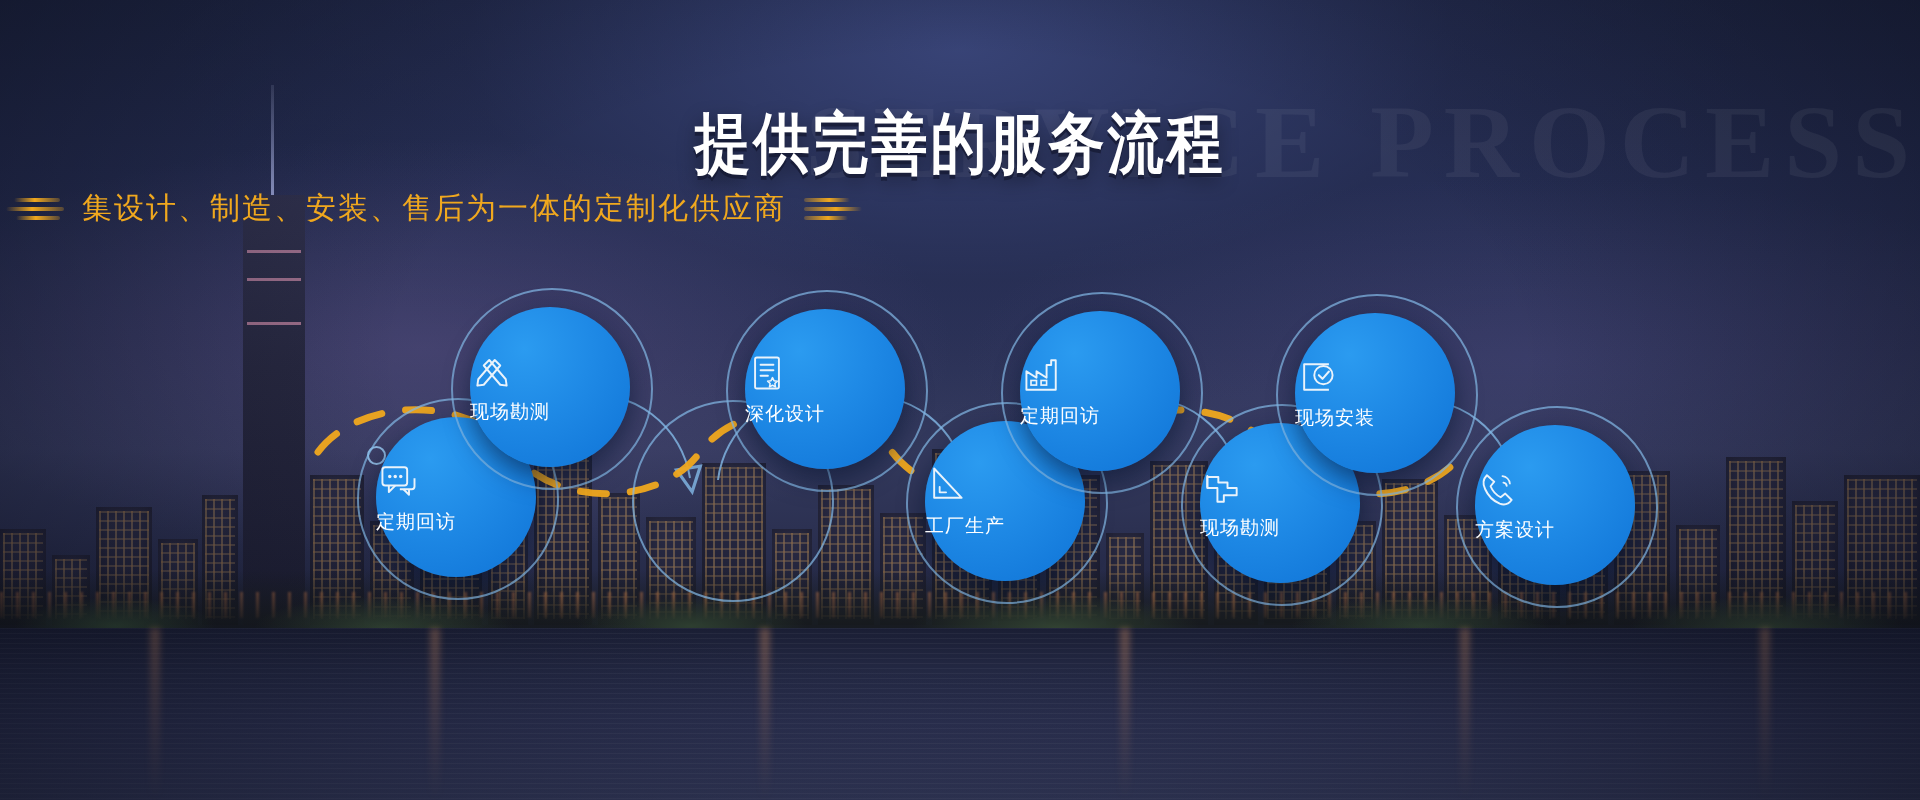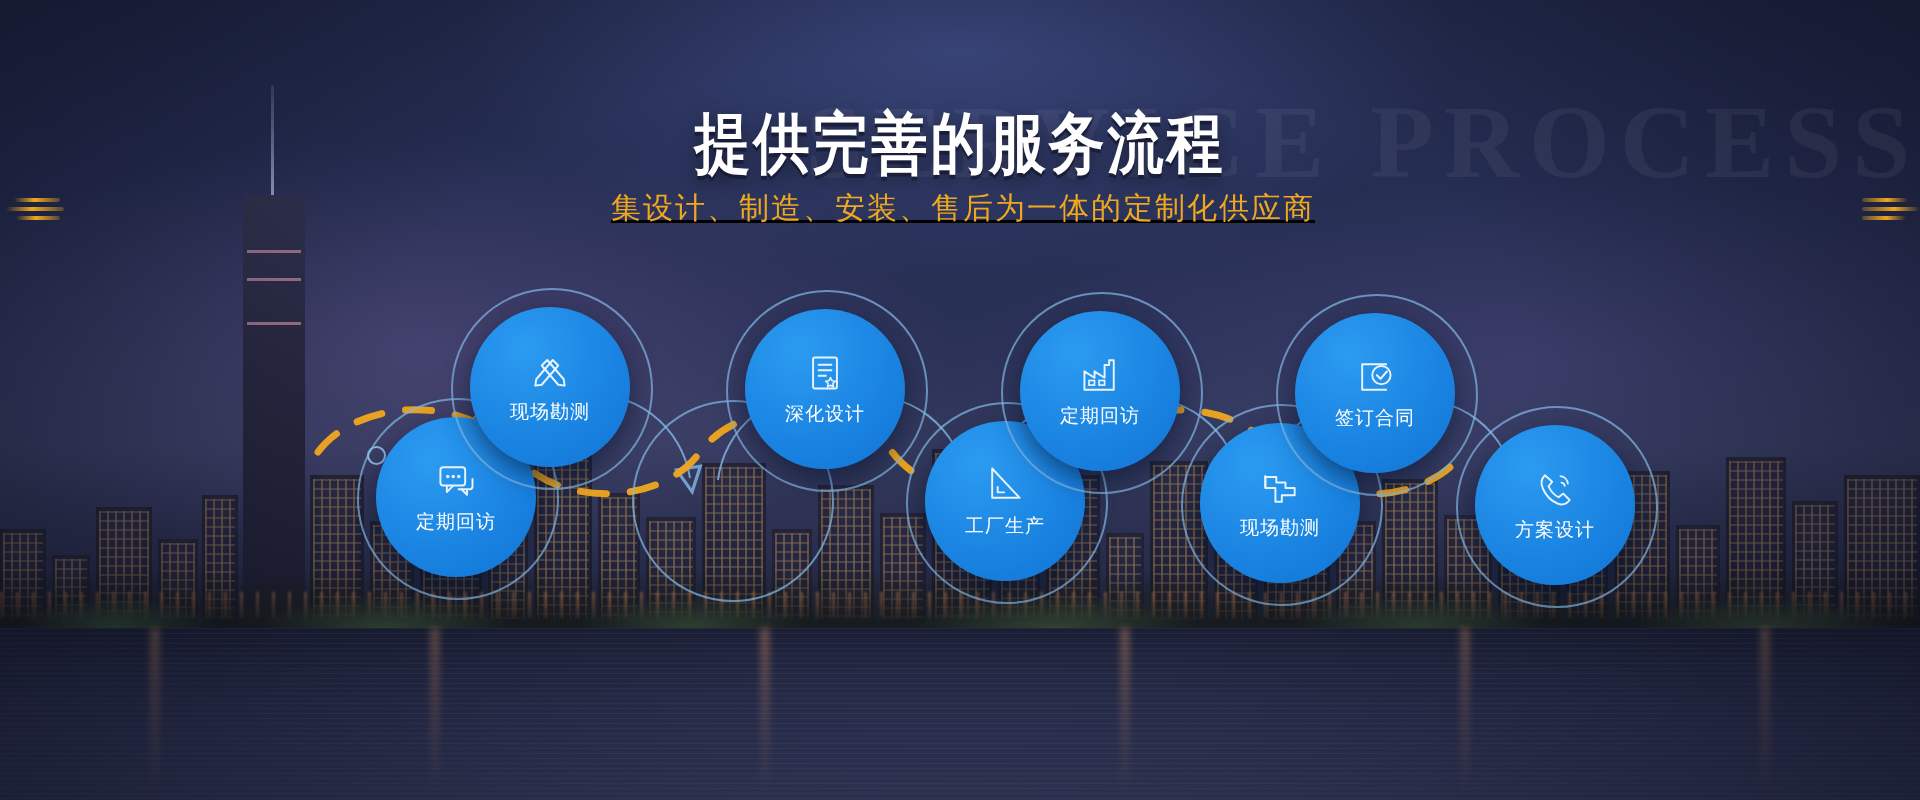--- a/index.html
+++ b/index.html
@@ -84,21 +84,21 @@
   .title{
     position:absolute;top:100px;left:0;right:0;text-align:center;
     font-size:56px;font-weight:bold;color:#ffffff;letter-spacing:3px;
     font-family:"DejaVu Sans","Liberation Sans",sans-serif;
     text-shadow:0 3px 0 rgba(20,24,50,.75), 0 6px 18px rgba(0,0,0,.45);
     transform:scaleY(1.18);transform-origin:center top;
     white-space:nowrap;
   }
   .subwrap{
     position:absolute;top:188px;left:0;right:0;
-    display:flex;align-items:center;justify-content:space-between;gap:18px;text-decoration:underline;
+    display:flex;align-items:center;justify-content:flex-start;gap:18px;
   }
   .sub{
     font-size:30px;color:#f0a81e;letter-spacing:2px;white-space:nowrap;
     font-family:"DejaVu Sans","Liberation Sans",sans-serif;
   }
   .dash3{display:flex;flex-direction:column;gap:5px;}
   .dash3 i{display:block;height:4px;border-radius:2px;
     background:linear-gradient(90deg,rgba(240,168,30,0),#f0a81e 45%,rgba(240,168,30,.25));}
   .dash3.left i:nth-child(1){width:46px;margin-left:14px;}
   .dash3.left i:nth-child(2){width:58px;margin-left:6px;}
@@ -108,21 +108,21 @@
   .dash3.right i:nth-child(2){width:58px;}
   .dash3.right i:nth-child(3){width:44px;}
 
   
   .flow{position:absolute;left:0;top:300px;width:1920px;height:320px;}
   .flow svg.track{position:absolute;left:0;top:0;width:1920px;height:320px;overflow:visible;}
 
   .node{position:absolute;width:160px;height:160px;border-radius:50%;
     background:radial-gradient(circle at 34% 26%, #2b9bf0 0%, #1f8ae6 42%, #0f73d6 100%);
     box-shadow:0 10px 26px rgba(4,18,46,.55);
-    display:flex;flex-direction:column;align-items:center;justify-content:center;
+    display:flex;flex-direction:column;align-items:flex-start;justify-content:center;
     cursor:pointer;}
   .ring{position:absolute;width:198px;height:198px;border-radius:50%;
     border:2px solid rgba(132,186,232,.70);pointer-events:none;}
   .node .ico{width:44px;height:44px;margin-bottom:6px;display:block;}
   .node .lbl{color:#fff;font-size:19px;letter-spacing:1px;
     font-family:"DejaVu Sans","Liberation Sans",sans-serif;white-space:nowrap;}
   .startdot{position:absolute;width:15px;height:15px;border-radius:50%;
     border:2px solid rgba(150,196,236,.9);background:transparent;}
 </style>
 </head>
@@ -301,21 +301,21 @@
       <span class="lbl">现场勘测</span>
     </div>
 
     <div class="ring" style="left:1276px;top:-6px"></div>
     <div class="node" style="left:1295px;top:13px">
       <svg class="ico" viewBox="0 0 48 48">
         <path d="M37,10 L10,10 L10,38 L37,38" fill="none" stroke="#eaf3fb" stroke-width="2.1" stroke-linejoin="round"></path>
         <circle cx="31" cy="22" r="10" fill="none" stroke="#eaf3fb" stroke-width="2.1"></circle>
         <path d="M26,22 L30,26 L37,18" fill="none" stroke="#eaf3fb" stroke-width="2.2" stroke-linecap="round" stroke-linejoin="round"></path>
       </svg>
-      <span class="lbl">签订合同</span>
+      <span class="lbl">现场安装</span>
     </div>
 
     <div class="ring" style="left:1456px;top:106px"></div>
     <div class="node" style="left:1475px;top:125px">
       <svg class="ico" viewBox="0 0 48 48">
         <path d="M13,9 C9,13 8,18 11,24 C14,31 20,37 27,40 C32,42 37,40 40,36
                  L33,29 L28,33 C24,31 19,26 17,21 L21,16 Z" fill="none" stroke="#eaf3fb" stroke-width="2.1" stroke-linejoin="round"></path>
         <path d="M30,10 a9,9 0 0 1 8,8" fill="none" stroke="#eaf3fb" stroke-width="2" stroke-linecap="round"></path>
         <path d="M31,17 a4,4 0 0 1 3.6,3.6" fill="none" stroke="#eaf3fb" stroke-width="2" stroke-linecap="round"></path>
       </svg>

